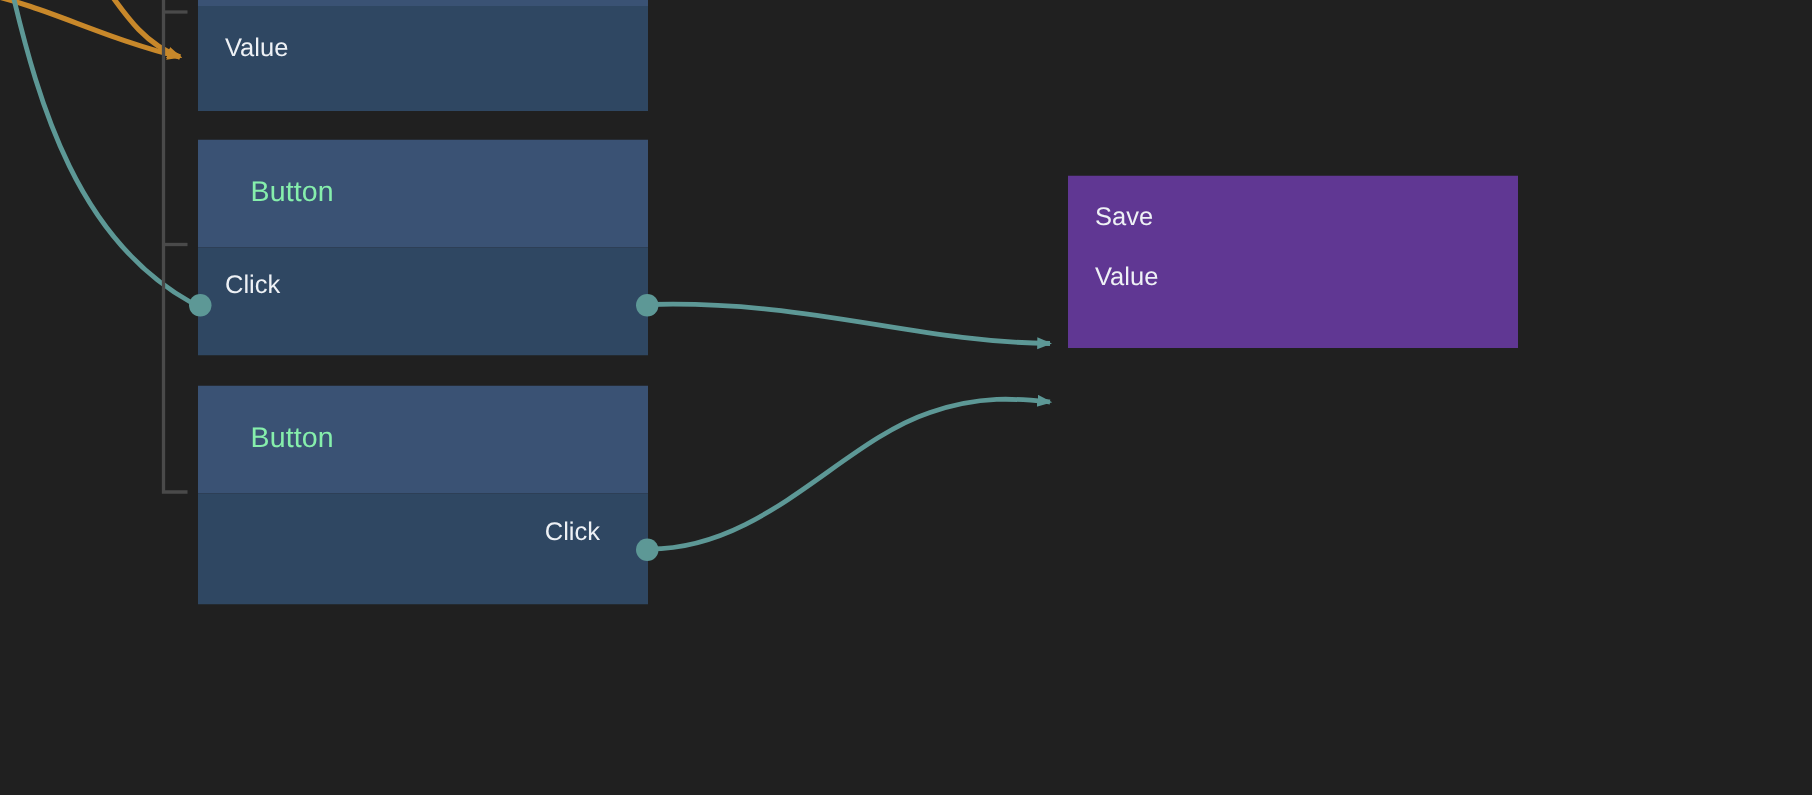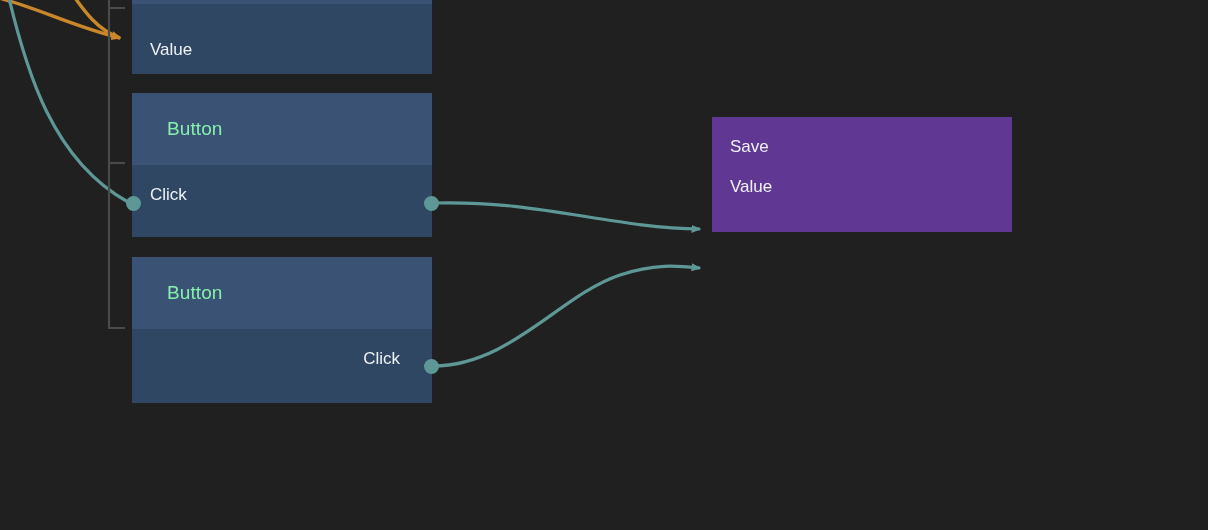--- a/index.html
+++ b/index.html
@@ -47,21 +47,21 @@
     color: #86efac;
     padding: 0 35px;
     letter-spacing: 0.1px;
   }
   .node-body {
     box-sizing: border-box;
   }
   .port-row {
     box-sizing: border-box;
     display: flex;
-    align-items: flex-end;
+    align-items: flex-start;
     font-size: 17px;
     color: #eef1f5;
     padding: 0 18px;
     height: 40px;
   }
   .port-row.out {
     justify-content: flex-end;
   }
 
   
@@ -138,21 +138,21 @@
       <span>Button</span>
     </div>
     <div class="node-body" style="height:74px;">
       <div class="port-row out" style="height:40px; padding-top:16px; padding-right:32px;">
         <span>Click</span>
       </div>
     </div>
   </div>
 
   <div class="node purple" style="left:712px; top:117px; width:300px;">
-    <div class="node-body" style="height:115px; ">
+    <div class="node-body" style="height:115px; padding-top:18px;">
       <div class="port-row">
         <span>Save</span>
       </div>
       <div class="port-row">
         <span>Value</span>
       </div>
     </div>
   </div>
 
   <div class="port-dot" style="left:126px; top:196px;"></div>

